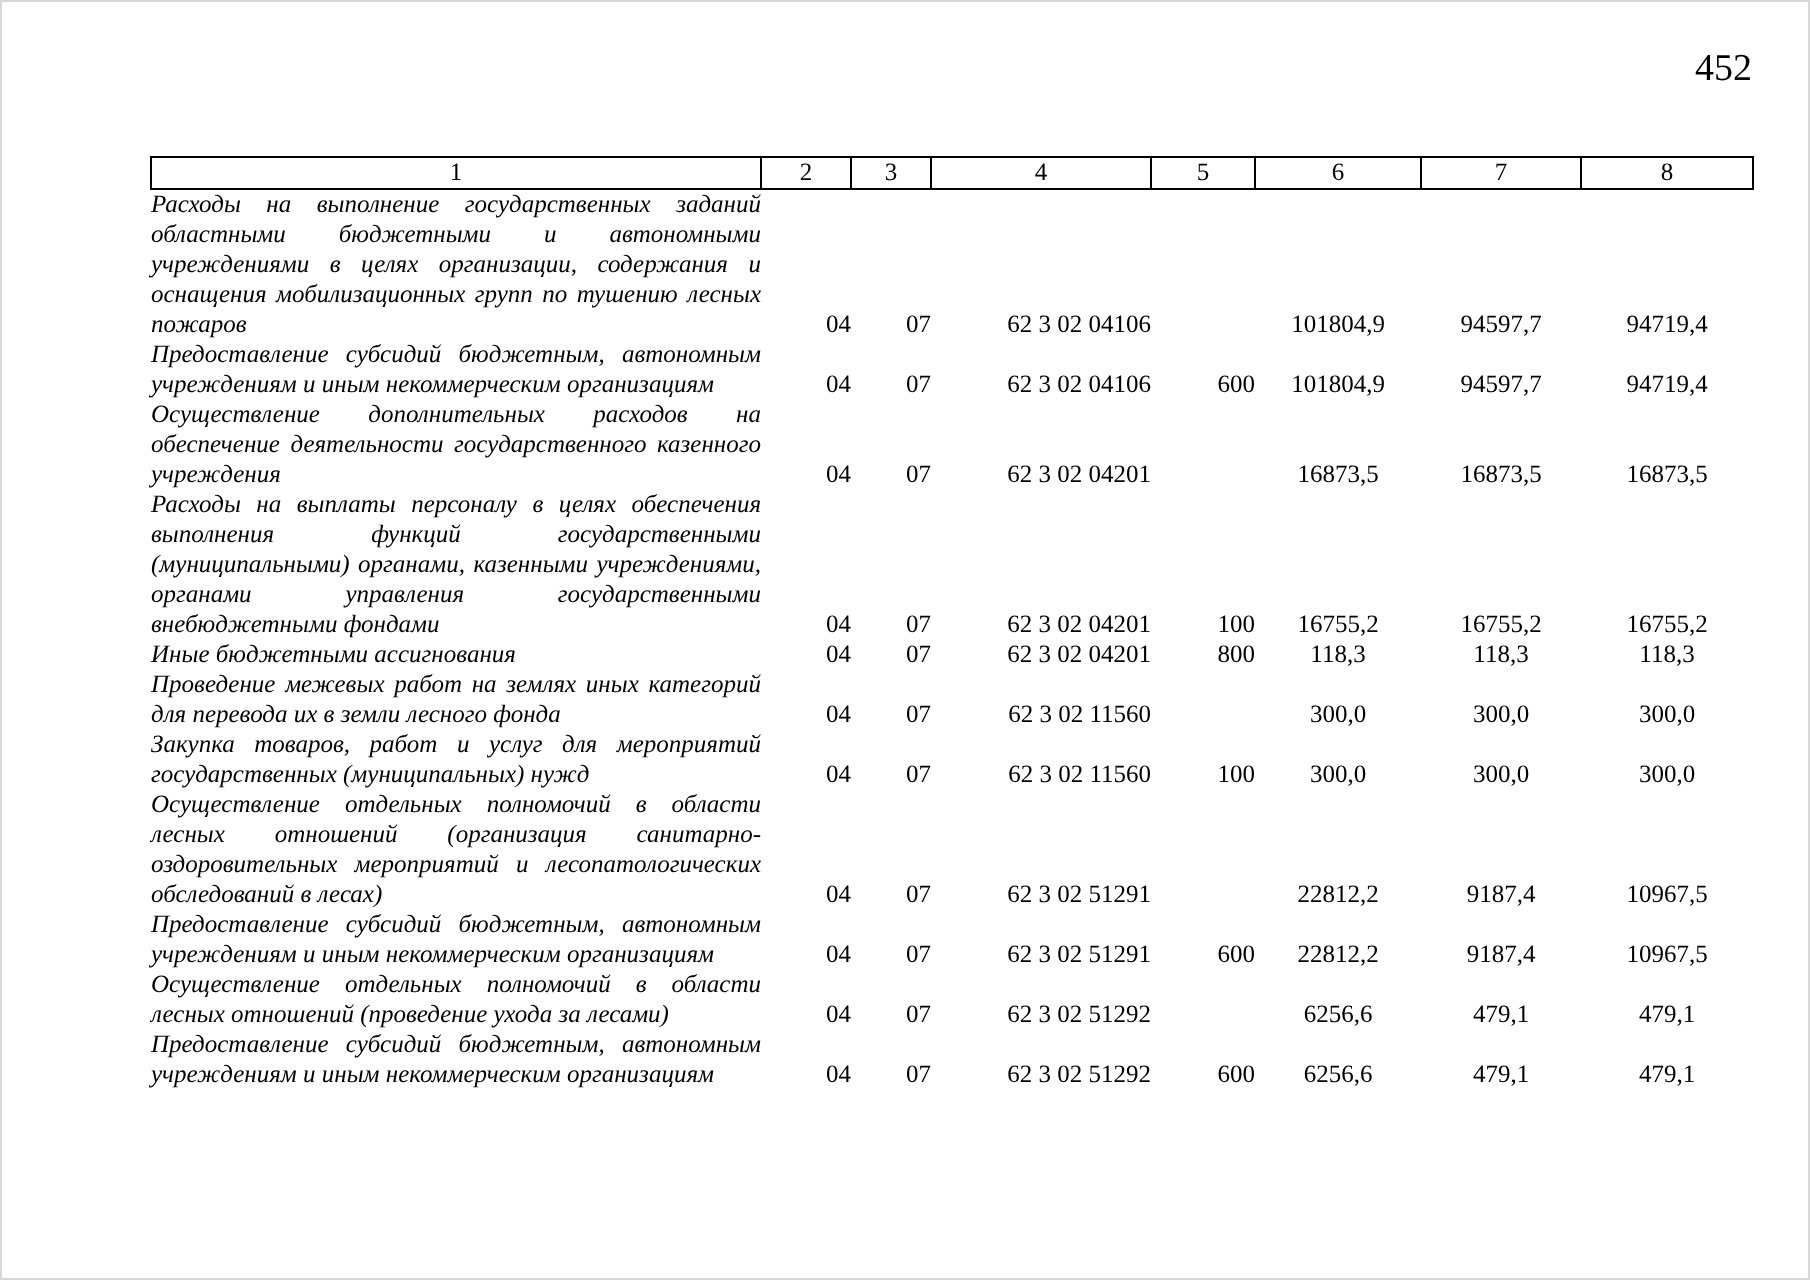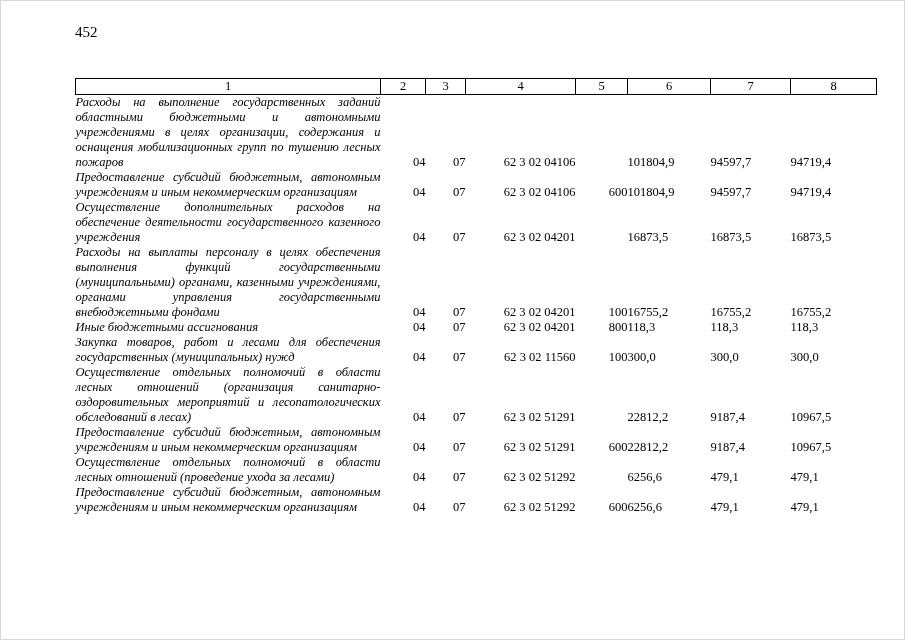--- a/index.html
+++ b/index.html
@@ -19,22 +19,22 @@
     position: absolute;
     inset: 0;
     border: 1px solid #d8d8d8;
     pointer-events: none;
   }
   .page-number {
     position: absolute;
     top: 24px;
     left: 75px;
     width: 801px;
-    text-align: left;
-    font-size: 15px;
+    text-align: right;
+    font-size: 19px;
   }
   table.budget {
     position: absolute;
     top: 78px;
     left: 75px;
     width: 801px;
     border-collapse: collapse;
     table-layout: fixed;
   }
   table.budget th {
@@ -53,21 +53,21 @@
   }
   td.c1 {
     text-align: justify;
     padding-left: 5px;
     padding-right: 3px;
     hyphens: auto;
     font-style: italic;
     -webkit-hyphens: auto;
   }
   td.c2, td.c3, td.c4, td.c5 { text-align: right; }
-  td.c6, td.c7, td.c8 { text-align: left; padding-right: 7px; }
+  td.c6, td.c7, td.c8 { text-align: center; padding-right: 7px; }
 </style>
 </head>
 <body>
 
 <div class="frame"></div>
 
 <div class="page-number">452</div>
 
 <table class="budget">
   <colgroup>
@@ -137,21 +137,31 @@
         <td class="c1">Иные бюджетными ассигнования</td>
         <td class="c2">04</td>
         <td class="c3">07</td>
         <td class="c4">62 3 02 04201</td>
         <td class="c5">800</td>
         <td class="c6">118,3</td>
         <td class="c7">118,3</td>
         <td class="c8">118,3</td>
       </tr>
       <tr>
-        <td class="c1">Закупка товаров, работ и лесами для обеспечения государственных (муниципальных) нужд</td>
+        <td class="c1">Проведение межевых работ на землях иных категорий для перевода их в земли лесного фонда</td>
+        <td class="c2">04</td>
+        <td class="c3">07</td>
+        <td class="c4">62 3 02 11560</td>
+        <td class="c5"></td>
+        <td class="c6">300,0</td>
+        <td class="c7">300,0</td>
+        <td class="c8">300,0</td>
+      </tr>
+      <tr>
+        <td class="c1">Закупка товаров, работ и услуг для мероприятий государственных (муниципальных) нужд</td>
         <td class="c2">04</td>
         <td class="c3">07</td>
         <td class="c4">62 3 02 11560</td>
         <td class="c5">100</td>
         <td class="c6">300,0</td>
         <td class="c7">300,0</td>
         <td class="c8">300,0</td>
       </tr>
       <tr>
         <td class="c1">Осуществление отдельных полномочий в области лесных отношений (организация санитарно-оздоровительных мероприятий и лесопатологических обследований в лесах)</td>

